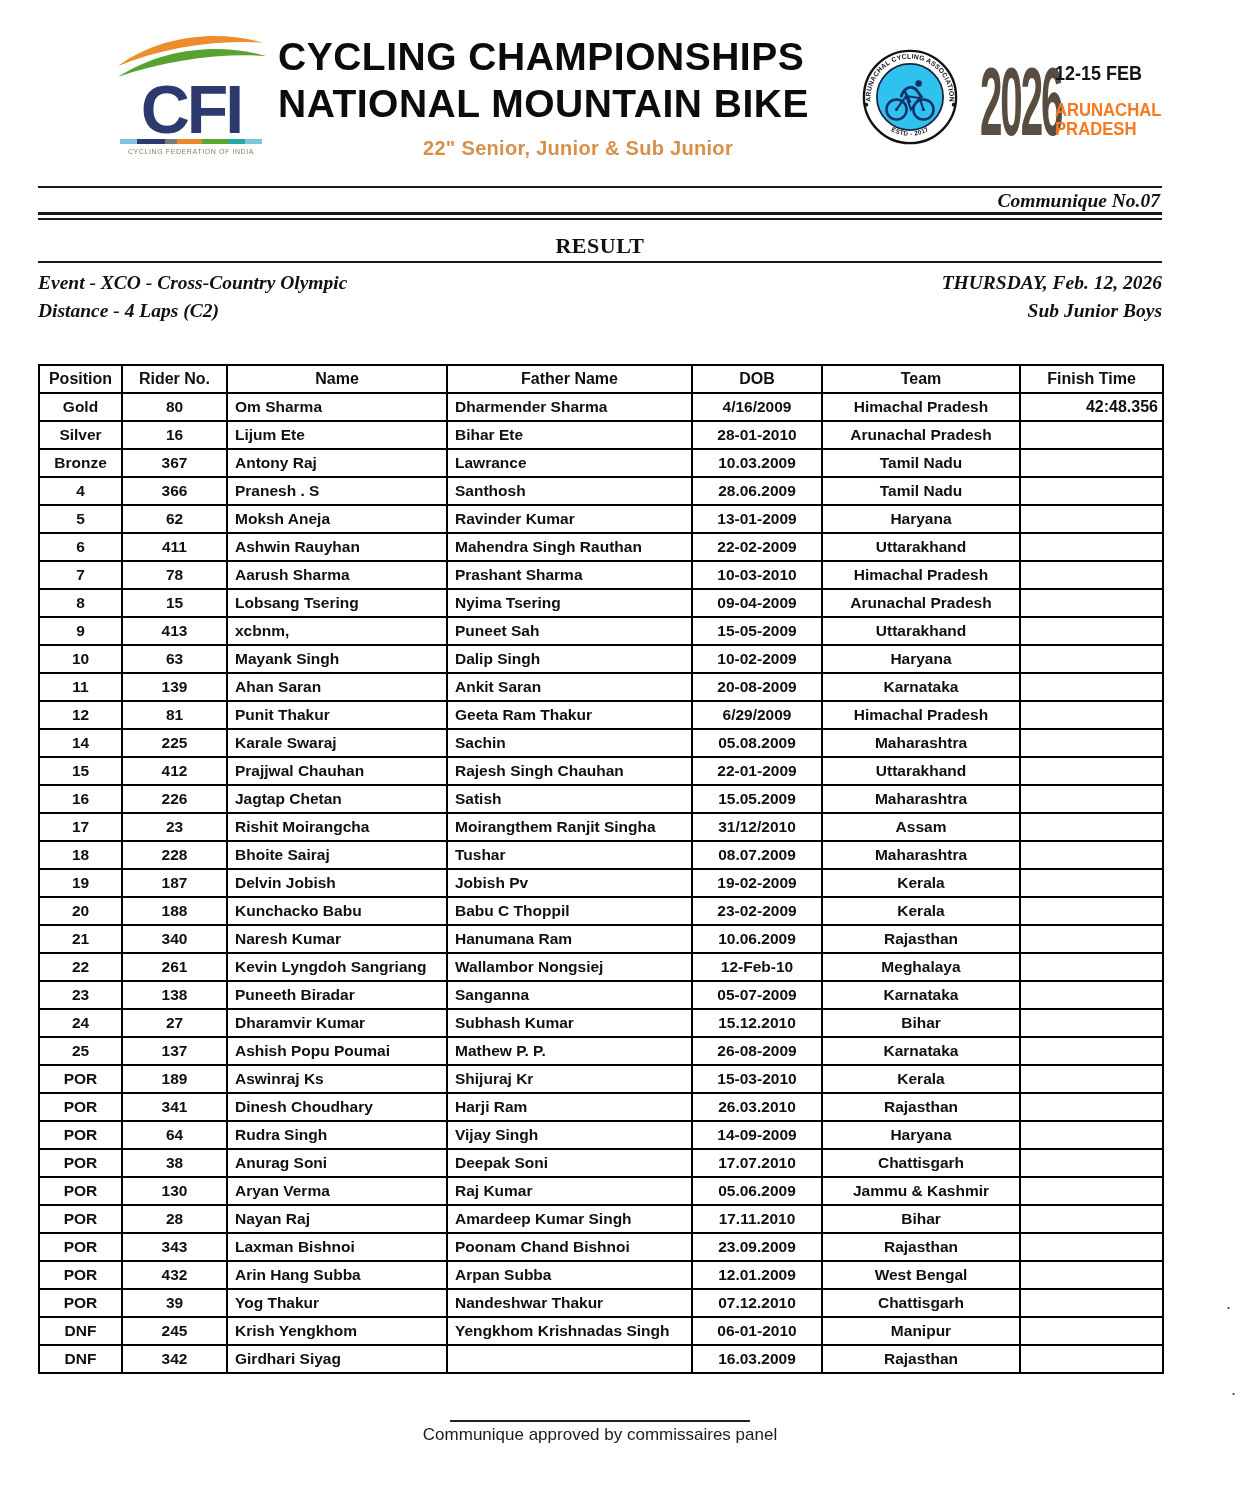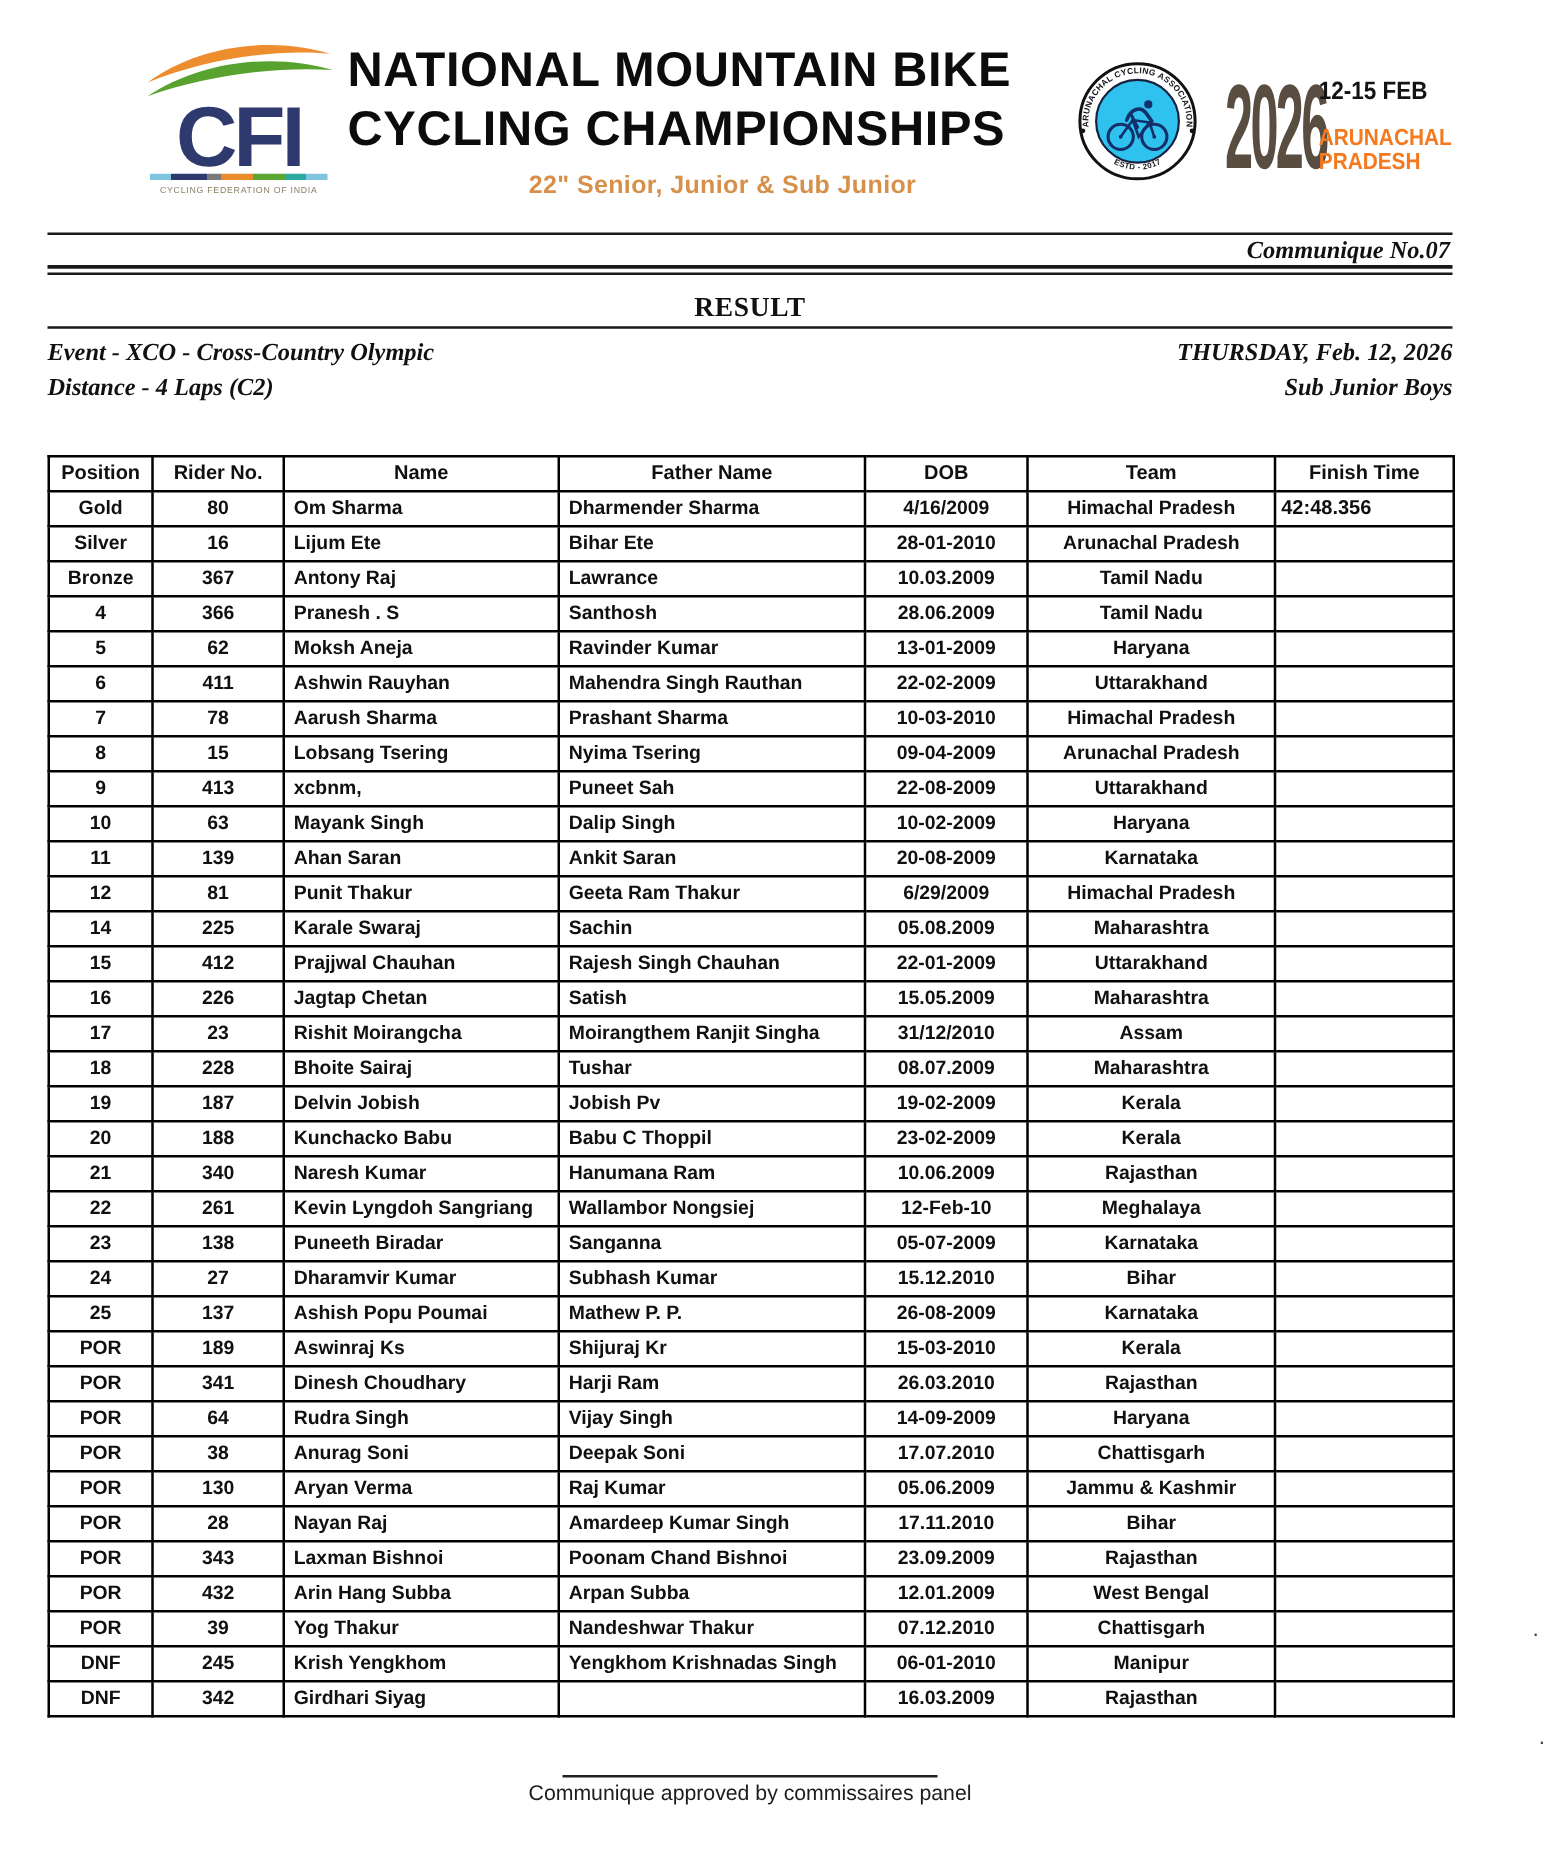--- a/index.html
+++ b/index.html
@@ -60,21 +60,21 @@
   table.results{border-collapse:collapse;table-layout:fixed;width:1124px;margin-top:39px;}
   .results th,.results td{
     border:2px solid #000;height:26px;padding:0 4px;overflow:hidden;
     white-space:nowrap;font-size:15.5px;color:#101010;
   }
   .results th{font-size:16px;font-weight:700;text-align:center;}
   .results td.c0{font-weight:700;text-align:center;}
   .results td.c1{font-weight:600;text-align:center;}
   .results td.c2,.results td.c3{text-align:left;font-weight:600;padding-left:7px;}
   .results td.c4,.results td.c5{text-align:center;font-weight:600;}
-  .results td.c6{text-align:left;font-weight:600;font-size:16px;}
+  .results td.c6{text-align:right;font-weight:600;font-size:16px;}
 
   
   .approve-line{width:300px;border-top:2px solid #222;margin:46px auto 3px auto;}
   .approve-text{text-align:center;font-size:17px;color:#1c1c1c;}
 
   .stray{position:absolute;font-size:18px;color:#444;line-height:10px;}
   .stray1{left:1226px;top:1298px;}
   .stray2{left:1231px;top:1384px;}
 </style>
 </head>
@@ -104,22 +104,22 @@
         </linearGradient>
       </defs>
       <path d="M6,36 C50,4 108,0 152,13 C108,9 52,17 6,36 Z" fill="#ee8d2e"></path>
       <path d="M6,47 C52,17 110,13 154,26 C110,23 54,30 6,47 Z" fill="#58a32f"></path>
       <text x="79" y="103" text-anchor="middle" font-family="Liberation Sans, sans-serif" font-size="68" font-weight="bold" fill="#2e3a6e" letter-spacing="-3">CFI</text>
       <rect x="8" y="109" width="142" height="5" fill="url(#stripeG)"></rect>
       <text x="79" y="124" text-anchor="middle" font-family="Liberation Sans, sans-serif" font-size="7" fill="#8a7f63" letter-spacing=".6">CYCLING FEDERATION OF INDIA</text>
     </svg>
 
     <div class="hdr-title">
+      <div>CYCLING CHAMPIONSHIPS</div>
       <div>NATIONAL MOUNTAIN BIKE</div>
-      <div>CYCLING CHAMPIONSHIPS</div>
     </div>
     <div class="hdr-sub">22" Senior, Junior &amp; Sub Junior</div>
 
     <svg class="assoc-badge" width="96" height="96" viewBox="-50 -50 100 100">
       <circle r="48" fill="#ffffff" stroke="#121212" stroke-width="2.5"></circle>
       <circle r="34.5" fill="#2fc2ef" stroke="#18223f" stroke-width="1.8"></circle>
       <path id="arcT" d="M -40,10 A 41,41 0 1 1 40,10" fill="none"></path>
       <path id="arcB" d="M -33,23 A 40,40 0 0 0 33,23" fill="none"></path>
       <text font-family="Liberation Sans, sans-serif" font-size="7" font-weight="bold" fill="#14141c" letter-spacing=".3">
         <textPath href="#arcT" startOffset="50%" text-anchor="middle">ARUNACHAL CYCLING ASSOCIATION</textPath>
@@ -256,21 +256,21 @@
             <td class="c3">Nyima Tsering</td>
             <td class="c4">09-04-2009</td>
             <td class="c5">Arunachal Pradesh</td>
             <td class="c6"></td>
           </tr>
           <tr>
             <td class="c0">9</td>
             <td class="c1">413</td>
             <td class="c2">xcbnm,</td>
             <td class="c3">Puneet Sah</td>
-            <td class="c4">22-08-2009</td>
+            <td class="c4">15-05-2009</td>
             <td class="c5">Uttarakhand</td>
             <td class="c6"></td>
           </tr>
           <tr>
             <td class="c0">10</td>
             <td class="c1">63</td>
             <td class="c2">Mayank Singh</td>
             <td class="c3">Dalip Singh</td>
             <td class="c4">10-02-2009</td>
             <td class="c5">Haryana</td>

